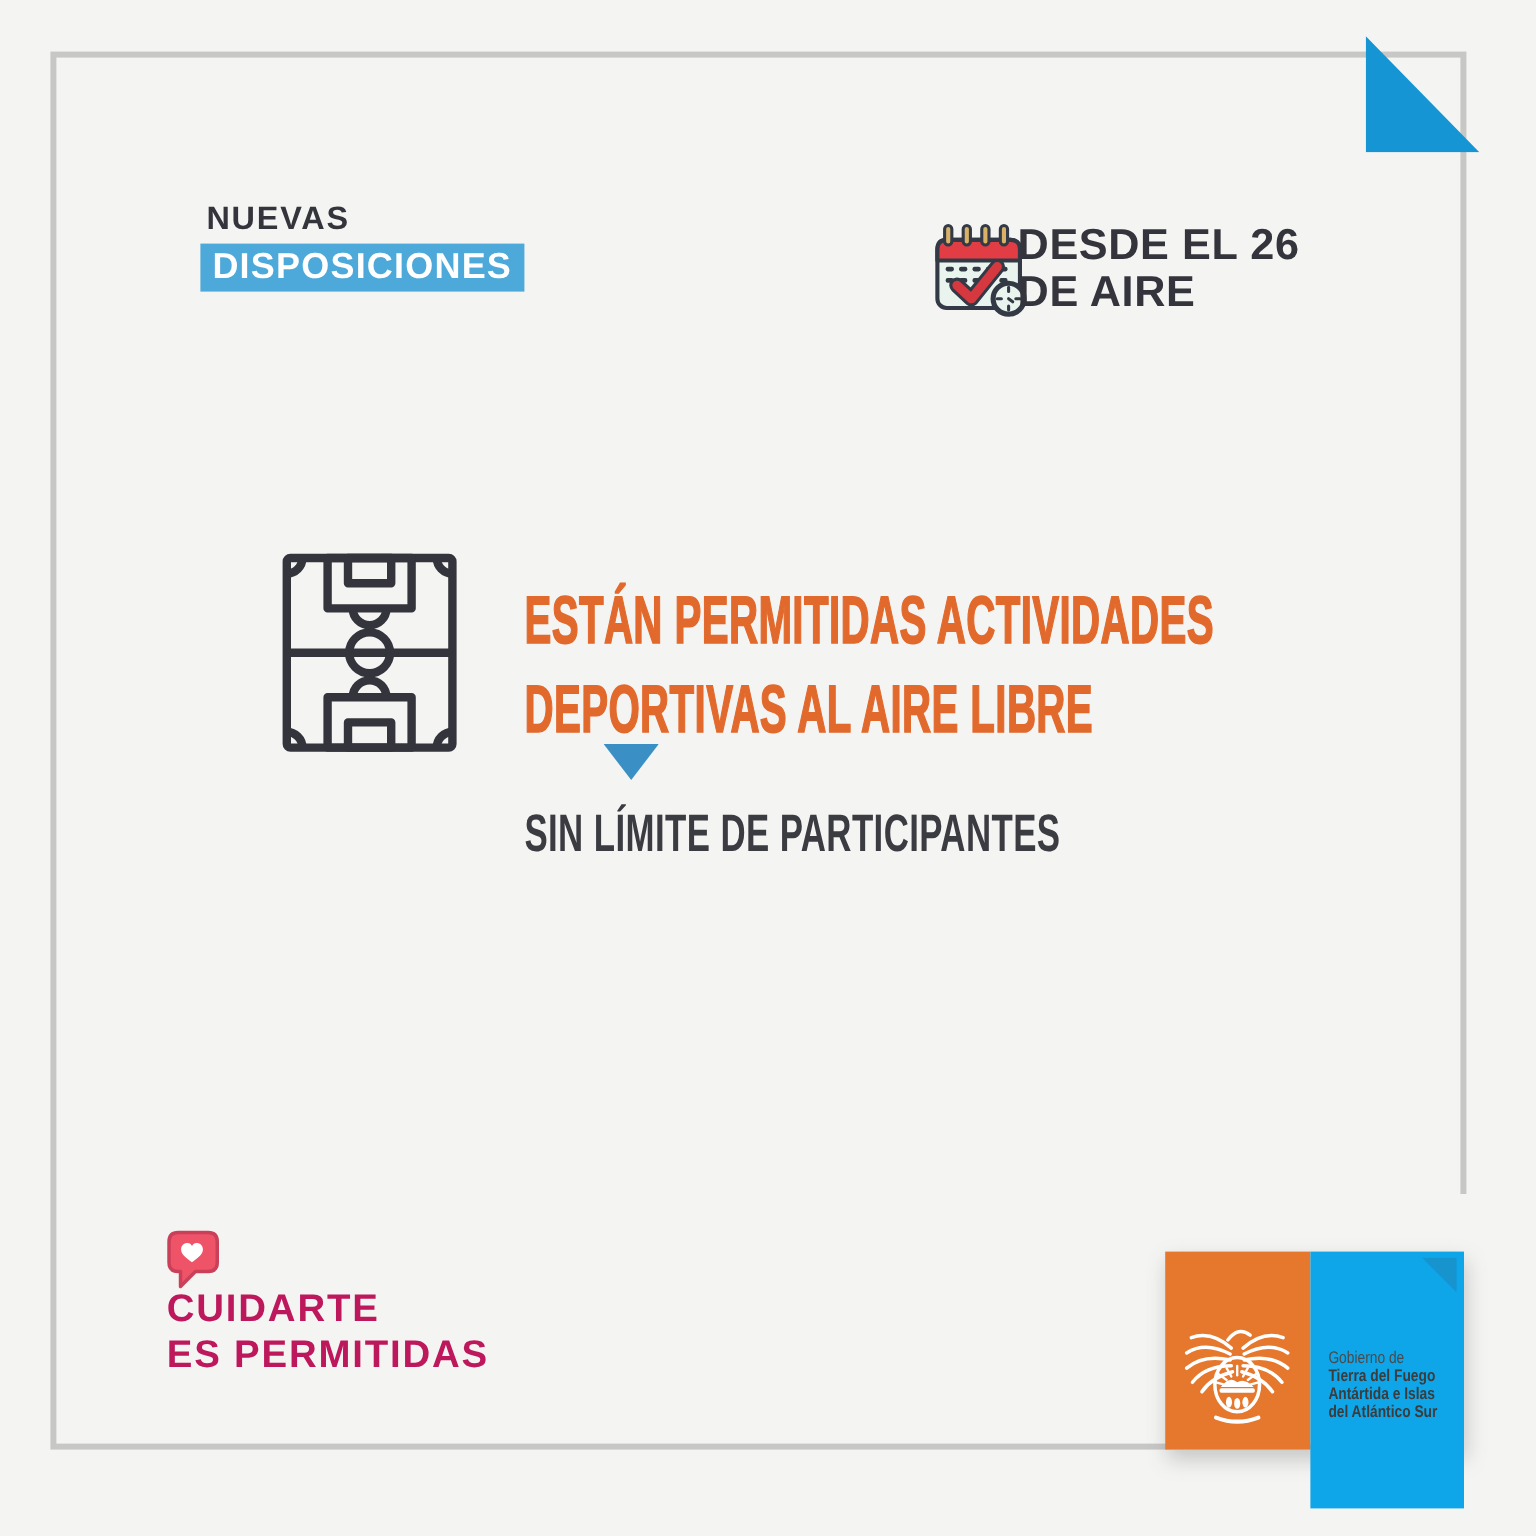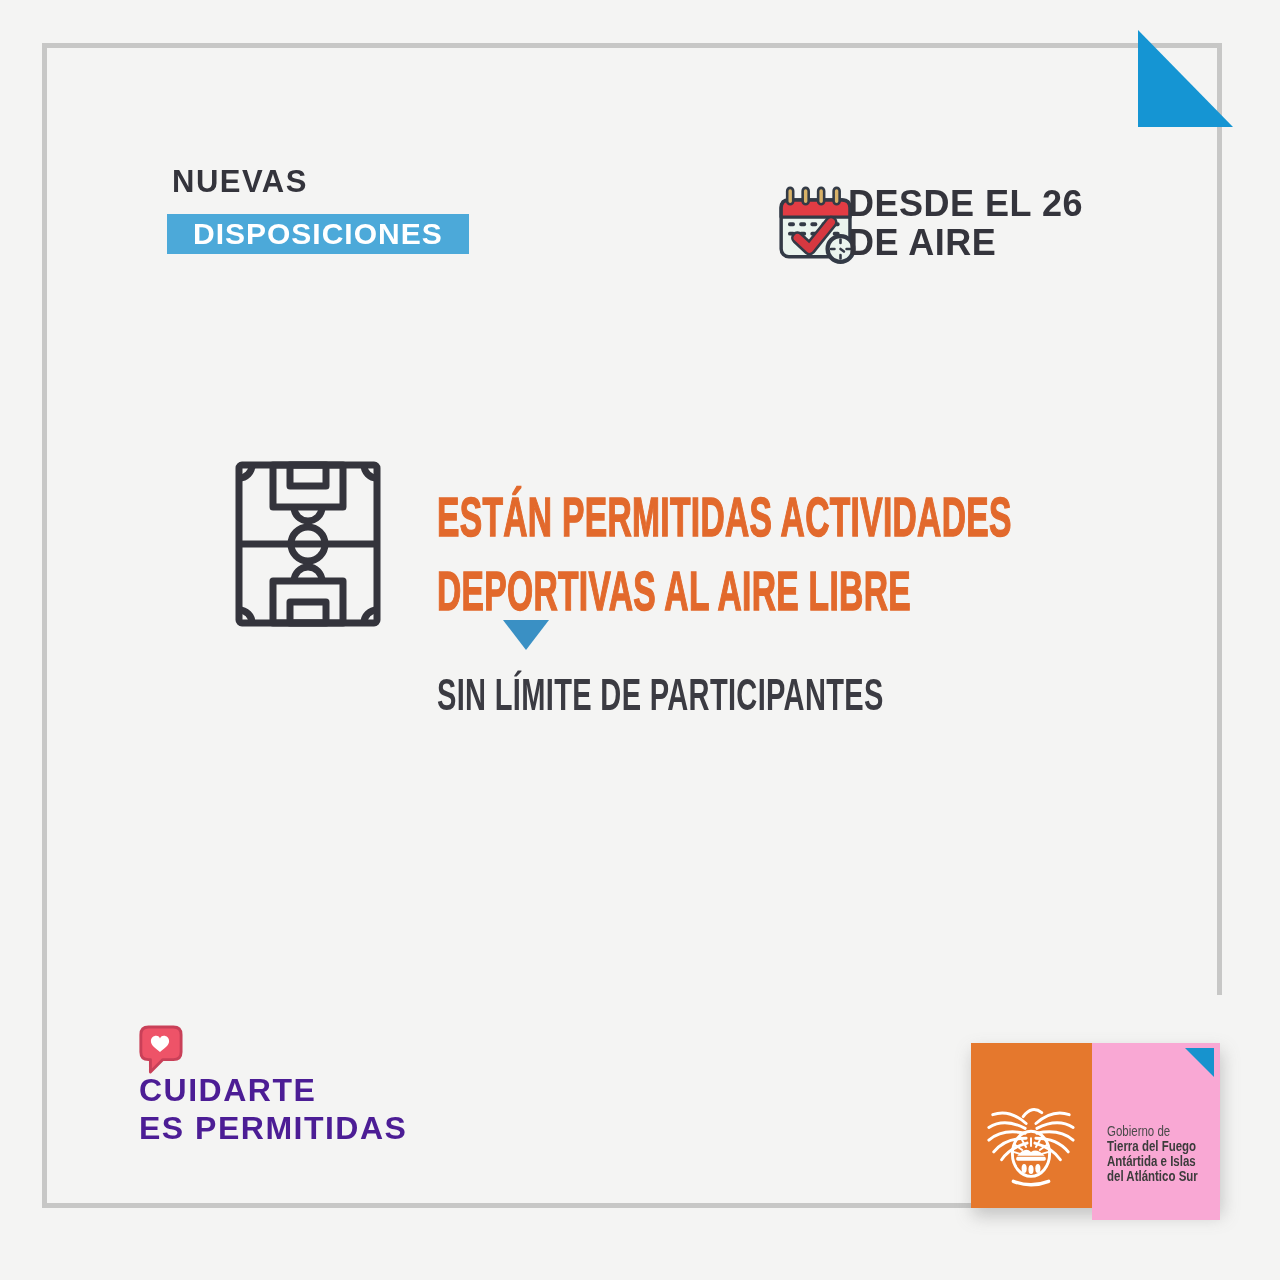--- a/index.html
+++ b/index.html
@@ -22,27 +22,27 @@
   }
   .corner-tri{
     position:absolute;left:1138px;top:30px;width:95px;height:97px;
     background:#1595D3;
     clip-path:polygon(0 0, 0 100%, 100% 100%);
   }
 
   
   .kicker{position:absolute;left:167px;top:165px;}
   .kicker-l1{
-    font-size:31px;font-weight:800;letter-spacing:1.5px;color:#34343C;
+    font-size:27px;font-weight:800;letter-spacing:1.5px;color:#34343C;
     padding-left:5px;line-height:34px;
   }
   .kicker-l2{
-    display:inline-block;margin-top:15px;background:#4CA9D9;color:#FFFFFF;
+    display:inline-block;margin-top:4px;background:#4CA9D9;color:#FFFFFF;
     font-size:30px;font-weight:800;letter-spacing:1px;line-height:40px;
-    padding:0 26px;
+    padding:0 10px;
   }
 
   
   .calendar-wrap{position:absolute;left:776px;top:181px;width:86px;height:86px;}
   .date-text{
     position:absolute;left:848px;top:184px;
     font-size:36px;font-weight:800;line-height:39px;letter-spacing:.5px;color:#34343C;
   }
 
   
@@ -61,31 +61,31 @@
     position:absolute;left:437px;top:672px;
     font-size:44px;font-weight:700;line-height:46px;color:#3B3B42;
     transform:scaleX(.66);transform-origin:left top;white-space:nowrap;
     letter-spacing:.5px;
   }
 
   
   .heart-wrap{position:absolute;left:137px;top:1022px;width:46px;height:56px;}
   .slogan{
     position:absolute;left:139px;top:1071px;
-    font-size:32px;font-weight:800;line-height:38px;letter-spacing:1.5px;color:#4c1d95;
+    font-size:32px;font-weight:800;line-height:38px;letter-spacing:1.5px;color:#be185d;
   }
 
   
   .logo{
     position:absolute;left:971px;top:1043px;width:249px;height:165px;
     box-shadow:2px 8px 16px rgba(110,110,110,.35);
     display:flex;
   }
   .logo-orange{position:relative;width:121px;height:165px;background:#E5782D;}
-  .logo-white{position:relative;width:128px;height:177px;background:#f9a8d4;}
+  .logo-white{position:relative;width:128px;height:214px;background:#0ea5e9;}
   .crest-wrap{position:absolute;left:11px;top:54px;width:98px;height:100px;}
   .logo-fold{
     position:absolute;right:6px;top:5px;width:29px;height:29px;
     background:#1793CE;clip-path:polygon(0 0,100% 0,100% 100%);
   }
   .logo-text{
     position:absolute;left:15px;top:81px;
     font-size:14px;line-height:15px;color:#3C3C3C;
     transform:scaleX(.82);transform-origin:left top;white-space:nowrap;
   }

